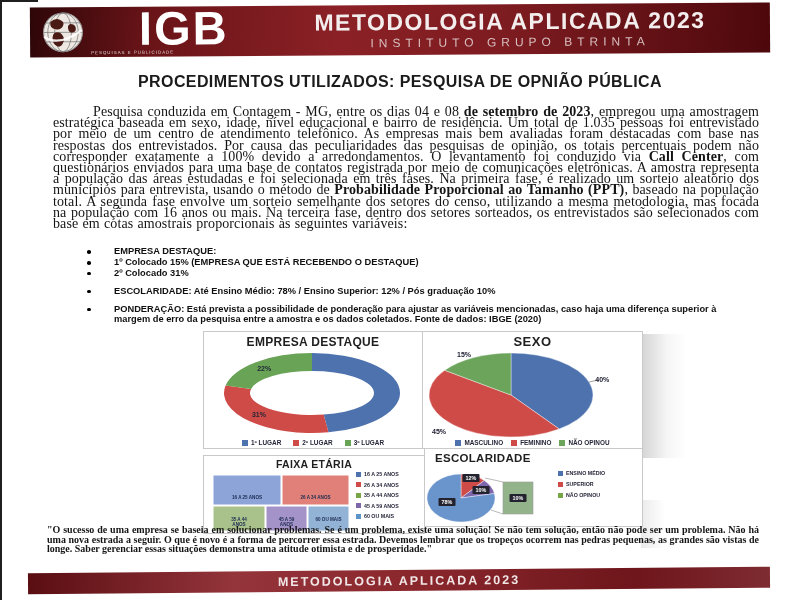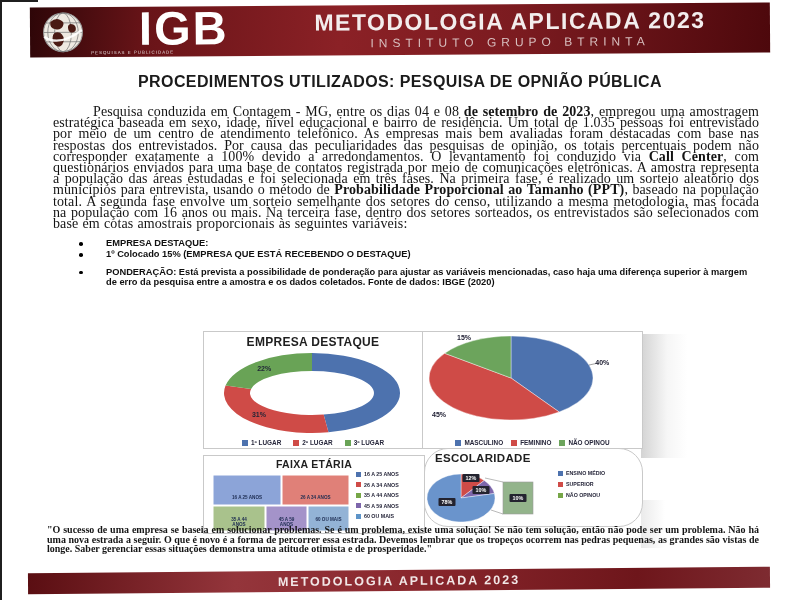--- a/index.html
+++ b/index.html
@@ -31,34 +31,34 @@
   .doc-heading{position:absolute;left:0;top:73px;width:100%;text-align:center;
     font-size:16px;font-weight:bold;color:#1b1b1b;letter-spacing:0.4px;}
 
   
   .paragraph{position:absolute;left:53px;top:92px;width:706px;
     font-family:"Liberation Serif",serif;font-size:14px;line-height:11.2px;
     color:#141414;text-align:justify;text-indent:40px;word-spacing:0.6px;letter-spacing:0.1px;}
 
   
   .bullets{position:absolute;left:60px;top:231px;width:702px;}
-  .bullets ul{list-style:none;margin:8px;padding:0;}
+  .bullets ul{list-style:none;margin:16px;padding:0;}
   .bullets li{position:relative;padding-left:38px;font-size:9.3px;line-height:9.9px;
     font-weight:bold;color:#101010;margin-top:1px;}
   .bullets li::before{content:"";position:absolute;left:11px;top:3px;width:3.6px;height:3.6px;
     background:#000;border-radius:50%;}
   .bullets li.gap{margin-top:8px;}
 
   
   .charts{position:absolute;left:203px;top:331px;width:456px;height:195px;padding-left:44px;}
   .panel{position:absolute;background:#fff;border:1px solid #c9c9c9;overflow:hidden;}
   #panel-0{left:0;top:0;width:218px;height:116px;}
   #panel-1{left:219px;top:0;width:219px;height:116px;}
   #panel-2{left:0;top:124px;width:220px;height:77px;}
-  #panel-3{left:221px;top:117px;width:217px;height:77px;border-radius:24px;}
+  #panel-3{left:221px;top:117px;width:217px;height:77px;}
   .ptitle{text-align:center;font-weight:bold;color:#1f1f1f;}
   #panel-0 .ptitle{font-size:12px;padding-top:3px;letter-spacing:0.3px;}
   #panel-1 .ptitle{font-size:13px;padding-top:2px;letter-spacing:0.5px;}
   #panel-2 .ptitle{font-size:10.5px;padding-top:2px;letter-spacing:0.3px;}
   #panel-3 .ptitle{text-align:left;font-size:11.5px;padding:3px 0 0 10px;letter-spacing:0.3px;}
   svg.chart-svg{display:block;}
   #panel-0 svg.chart-svg{width:216px;height:86px;}
   #panel-1 svg.chart-svg{width:217px;height:90px;}
   #panel-2 svg.chart-svg{width:218px;height:62px;}
   #panel-3 svg.chart-svg{width:215px;height:62px;}
@@ -118,20 +118,22 @@
 </div>
 
 <div class="doc-heading">PROCEDIMENTOS UTILIZADOS: PESQUISA DE OPNIÃO PÚBLICA</div>
 
 <p class="paragraph" id="paragraph"><span>Pesquisa conduzida em  Contagem - MG, entre os dias 04 e 08 </span><span style="font-weight: bold;">de setembro de 2023</span><span>, empregou uma amostragem estratégica baseada em sexo, idade, nível educacional e bairro de residência. Um total de 1.035 pessoas foi entrevistado por meio de um centro de atendimento telefônico. As empresas mais bem avaliadas foram destacadas com base nas respostas dos entrevistados. Por causa das peculiaridades das pesquisas de opinião, os totais percentuais podem não corresponder exatamente a 100% devido a arredondamentos. O levantamento foi conduzido via </span><span style="font-weight: bold;">Call Center</span><span>, com questionários enviados para uma base de contatos registrada por meio de comunicações eletrônicas. A amostra representa a população das áreas estudadas e foi selecionada em três fases. Na primeira fase, é realizado um sorteio aleatório dos municípios para entrevista, usando o método de </span><span style="font-weight: bold;">Probabilidade Proporcional ao Tamanho (PPT)</span><span>, baseado na população total. A segunda fase envolve um sorteio semelhante dos setores do censo, utilizando a mesma metodologia, mas focada na população com 16 anos ou mais. Na terceira fase, dentro dos setores sorteados, os entrevistados são selecionados com base em cotas amostrais proporcionais às seguintes variáveis:</span></p>
 
 <div class="bullets">
   <ul id="bullet-list">
       <li>EMPRESA DESTAQUE:</li>
       <li>1º Colocado 15% (EMPRESA QUE ESTÁ RECEBENDO O DESTAQUE)</li>
+      <li>2º Colocado 31%</li>
+      <li class="gap">ESCOLARIDADE: Até Ensino Médio: 78% / Ensino Superior: 12% / Pós graduação 10%</li>
       <li class="gap">PONDERAÇÃO: Está prevista a possibilidade de ponderação para ajustar as variáveis mencionadas, caso haja uma diferença superior à margem de erro da pesquisa entre a amostra e os dados coletados. Fonte de dados: IBGE (2020)</li>
     </ul>
 </div>
 
 <div class="charts">
   <div class="panel" id="panel-0">
     <div class="ptitle">EMPRESA DESTAQUE</div>
     <svg class="chart-svg" viewBox="0 0 216 86">
         <path d="M 108 4 A 88 40 0 0 1 124.48955568354373 83.29149002914755 L 119.61764150431489 65.61031951603115 A 62 22 0 0 0 108 22 Z" fill="#4d72ae"></path>
         <path d="M 124.48955568354373 83.29149002914755 A 88 40 0 0 1 21.558721935875397 36.50474741657103 L 47.0981904548213 39.87761107911407 A 62 22 0 0 0 119.61764150431489 65.61031951603115 Z" fill="#cf4b47"></path>
@@ -148,20 +150,21 @@
           <span class="lg-marker" style="background: rgb(207, 75, 71);"></span>
           <span>2º LUGAR</span>
         </span>
         <span class="li">
           <span class="lg-marker" style="background: rgb(105, 163, 86);"></span>
           <span>3º LUGAR</span>
         </span>
       </div>
   </div>
   <div class="panel" id="panel-1">
+    <div class="ptitle">SEXO</div>
     <svg class="chart-svg" viewBox="0 0 217 90">
         <path d="M 88 46 L 88 4 A 82 42 0 0 1 136.1983906879828 79.97871376374779 Z" fill="#4d72ae" stroke="#ffffff" stroke-width="0.4"></path>
         <line x1="165.9866343362026" y1="33.02128623625221" x2="176.24436217335705" y2="30.814904896415083" stroke="#666" stroke-width="0.6"></line>
         <text x="179.24436217335705" y="32.81490489641509" text-anchor="middle" font-size="7" font-weight="bold" fill="#1a1a2e">40%</text>
         <path d="M 88 46 L 136.1983906879828 79.97871376374779 A 82 42 0 0 1 21.660606461254304 21.313019403716137 Z" fill="#cf4b47" stroke="#ffffff" stroke-width="0.4"></path>
         <text x="16.101382488951856" y="84.8261211641954" text-anchor="middle" font-size="7" font-weight="bold" fill="#1a1a2e">45%</text>
         <path d="M 88 46 L 21.660606461254304 21.313019403716137 A 82 42 0 0 1 87.99999999999999 4 Z" fill="#6ca45c" stroke="#ffffff" stroke-width="0.4"></path>
         <text x="41.093701566910006" y="8" text-anchor="middle" font-size="7" font-weight="bold" fill="#1a1a2e">15%</text>
       </svg>
     <div class="legend-row">

